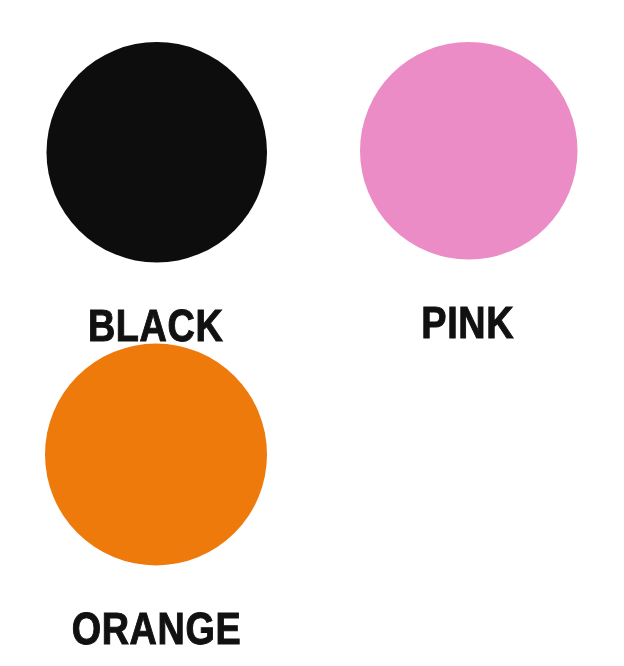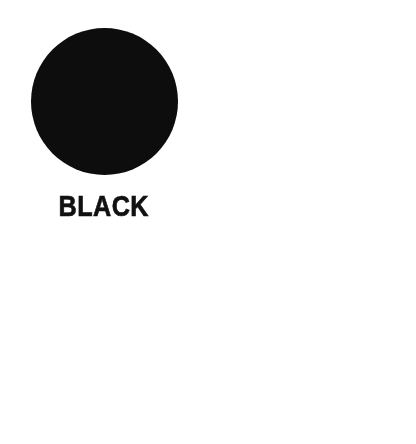--- a/index.html
+++ b/index.html
@@ -25,20 +25,21 @@
     box-sizing: border-box;
   }
 
   .swatch-cell {
     position: relative;
     display: flex;
     flex-direction: column;
     align-items: center;
     justify-content: flex-start;
     box-sizing: border-box;
+    gap: 12px;
   }
 
   
   .swatch-cell.row-top .swatch-circle { margin-top: 28px; }
   .swatch-cell.row-bottom .swatch-circle { margin-top: 7px; }
 
   .swatch-circle {
     width: 147px;
     height: 147px;
     border-radius: 50%;
@@ -66,16 +67,24 @@
 </head>
 <body style="background: rgb(255, 255, 255);">
 
 <div id="swatch-grid">
 
   <div class="swatch-cell row-top">
     <div class="swatch-circle" style="background: rgb(13, 13, 13); border: none; width: 147px; height: 147px;"></div>
     <div class="swatch-label" style="color: rgb(17, 17, 17); -webkit-text-stroke: 0.7px rgb(17, 17, 17);">BLACK</div>
   </div>
 
+  <div class="swatch-cell row-top">
+    <div class="swatch-circle" style="background: rgb(236, 140, 198); border: none; width: 145px; height: 145px;"></div>
+    <div class="swatch-label" style="color: rgb(17, 17, 17); -webkit-text-stroke: 0.7px rgb(17, 17, 17);">PINK</div>
+  </div>
 
+  <div class="swatch-cell row-bottom">
+    <div class="swatch-circle" style="background: rgb(239, 122, 12); border: none; width: 148px; height: 148px;"></div>
+    <div class="swatch-label" style="color: rgb(17, 17, 17); -webkit-text-stroke: 0.7px rgb(17, 17, 17);">ORANGE</div>
+  </div>
 
 
 </div>
 
 </body></html>

